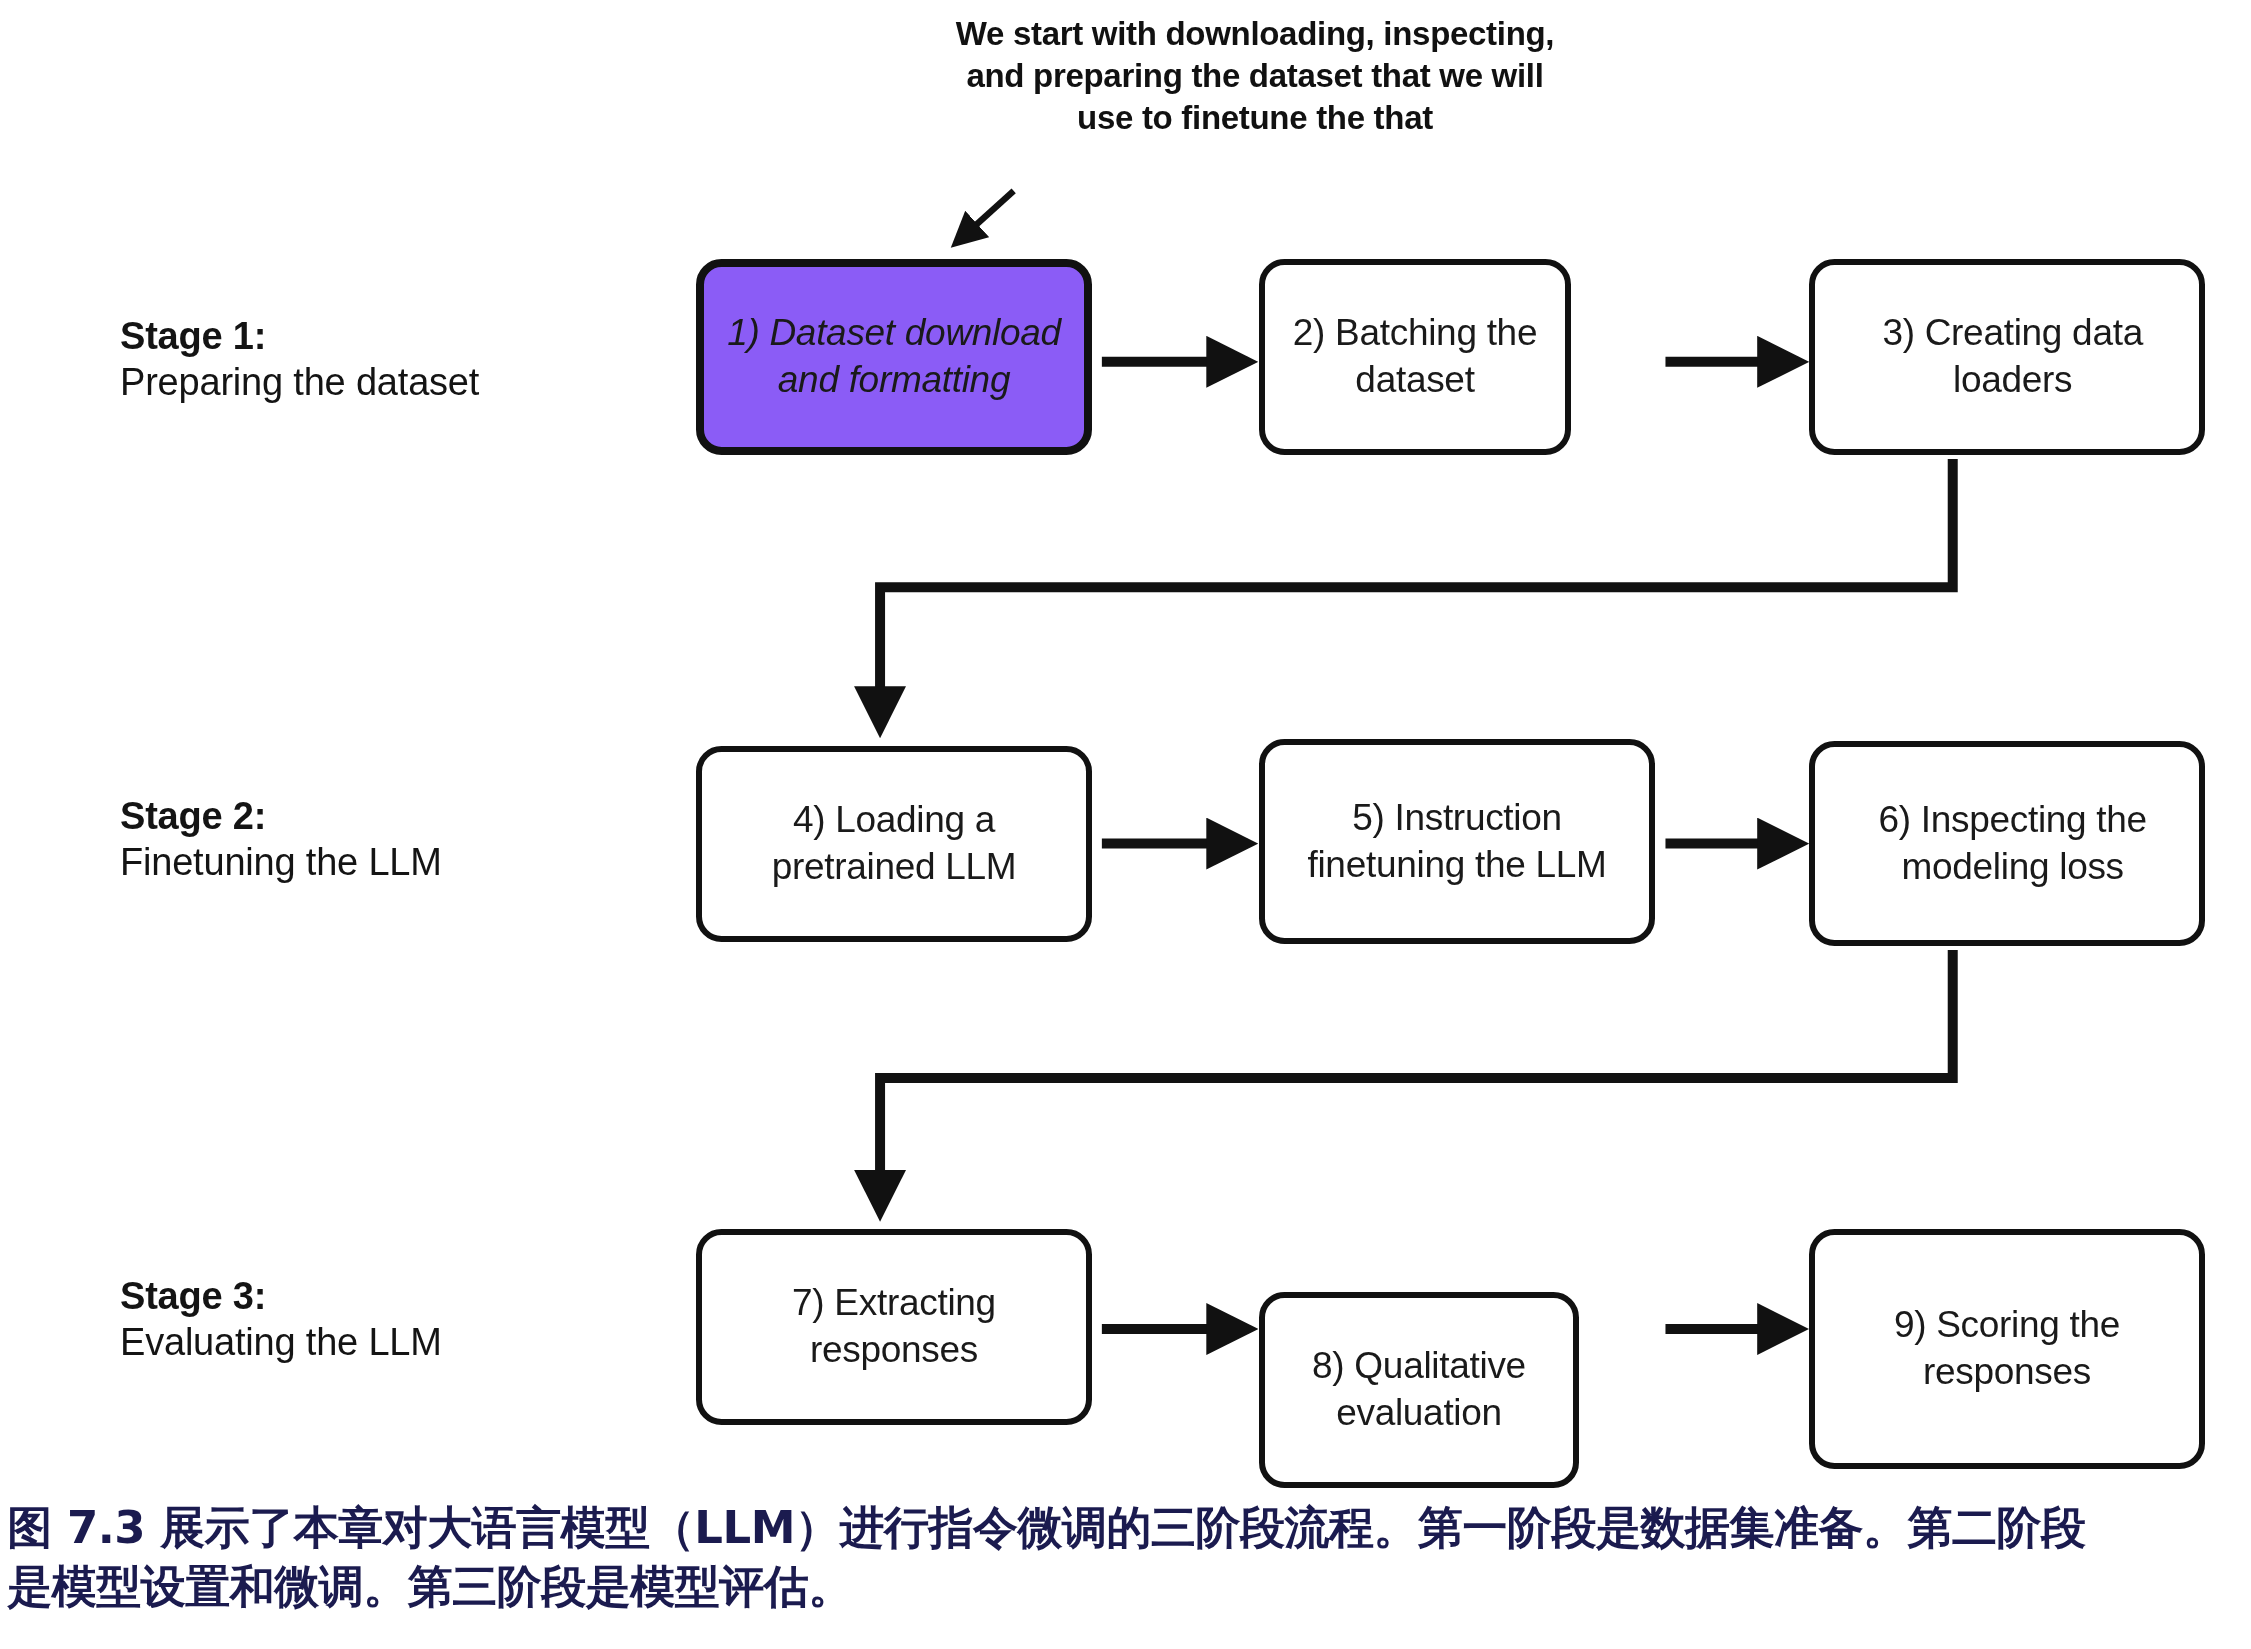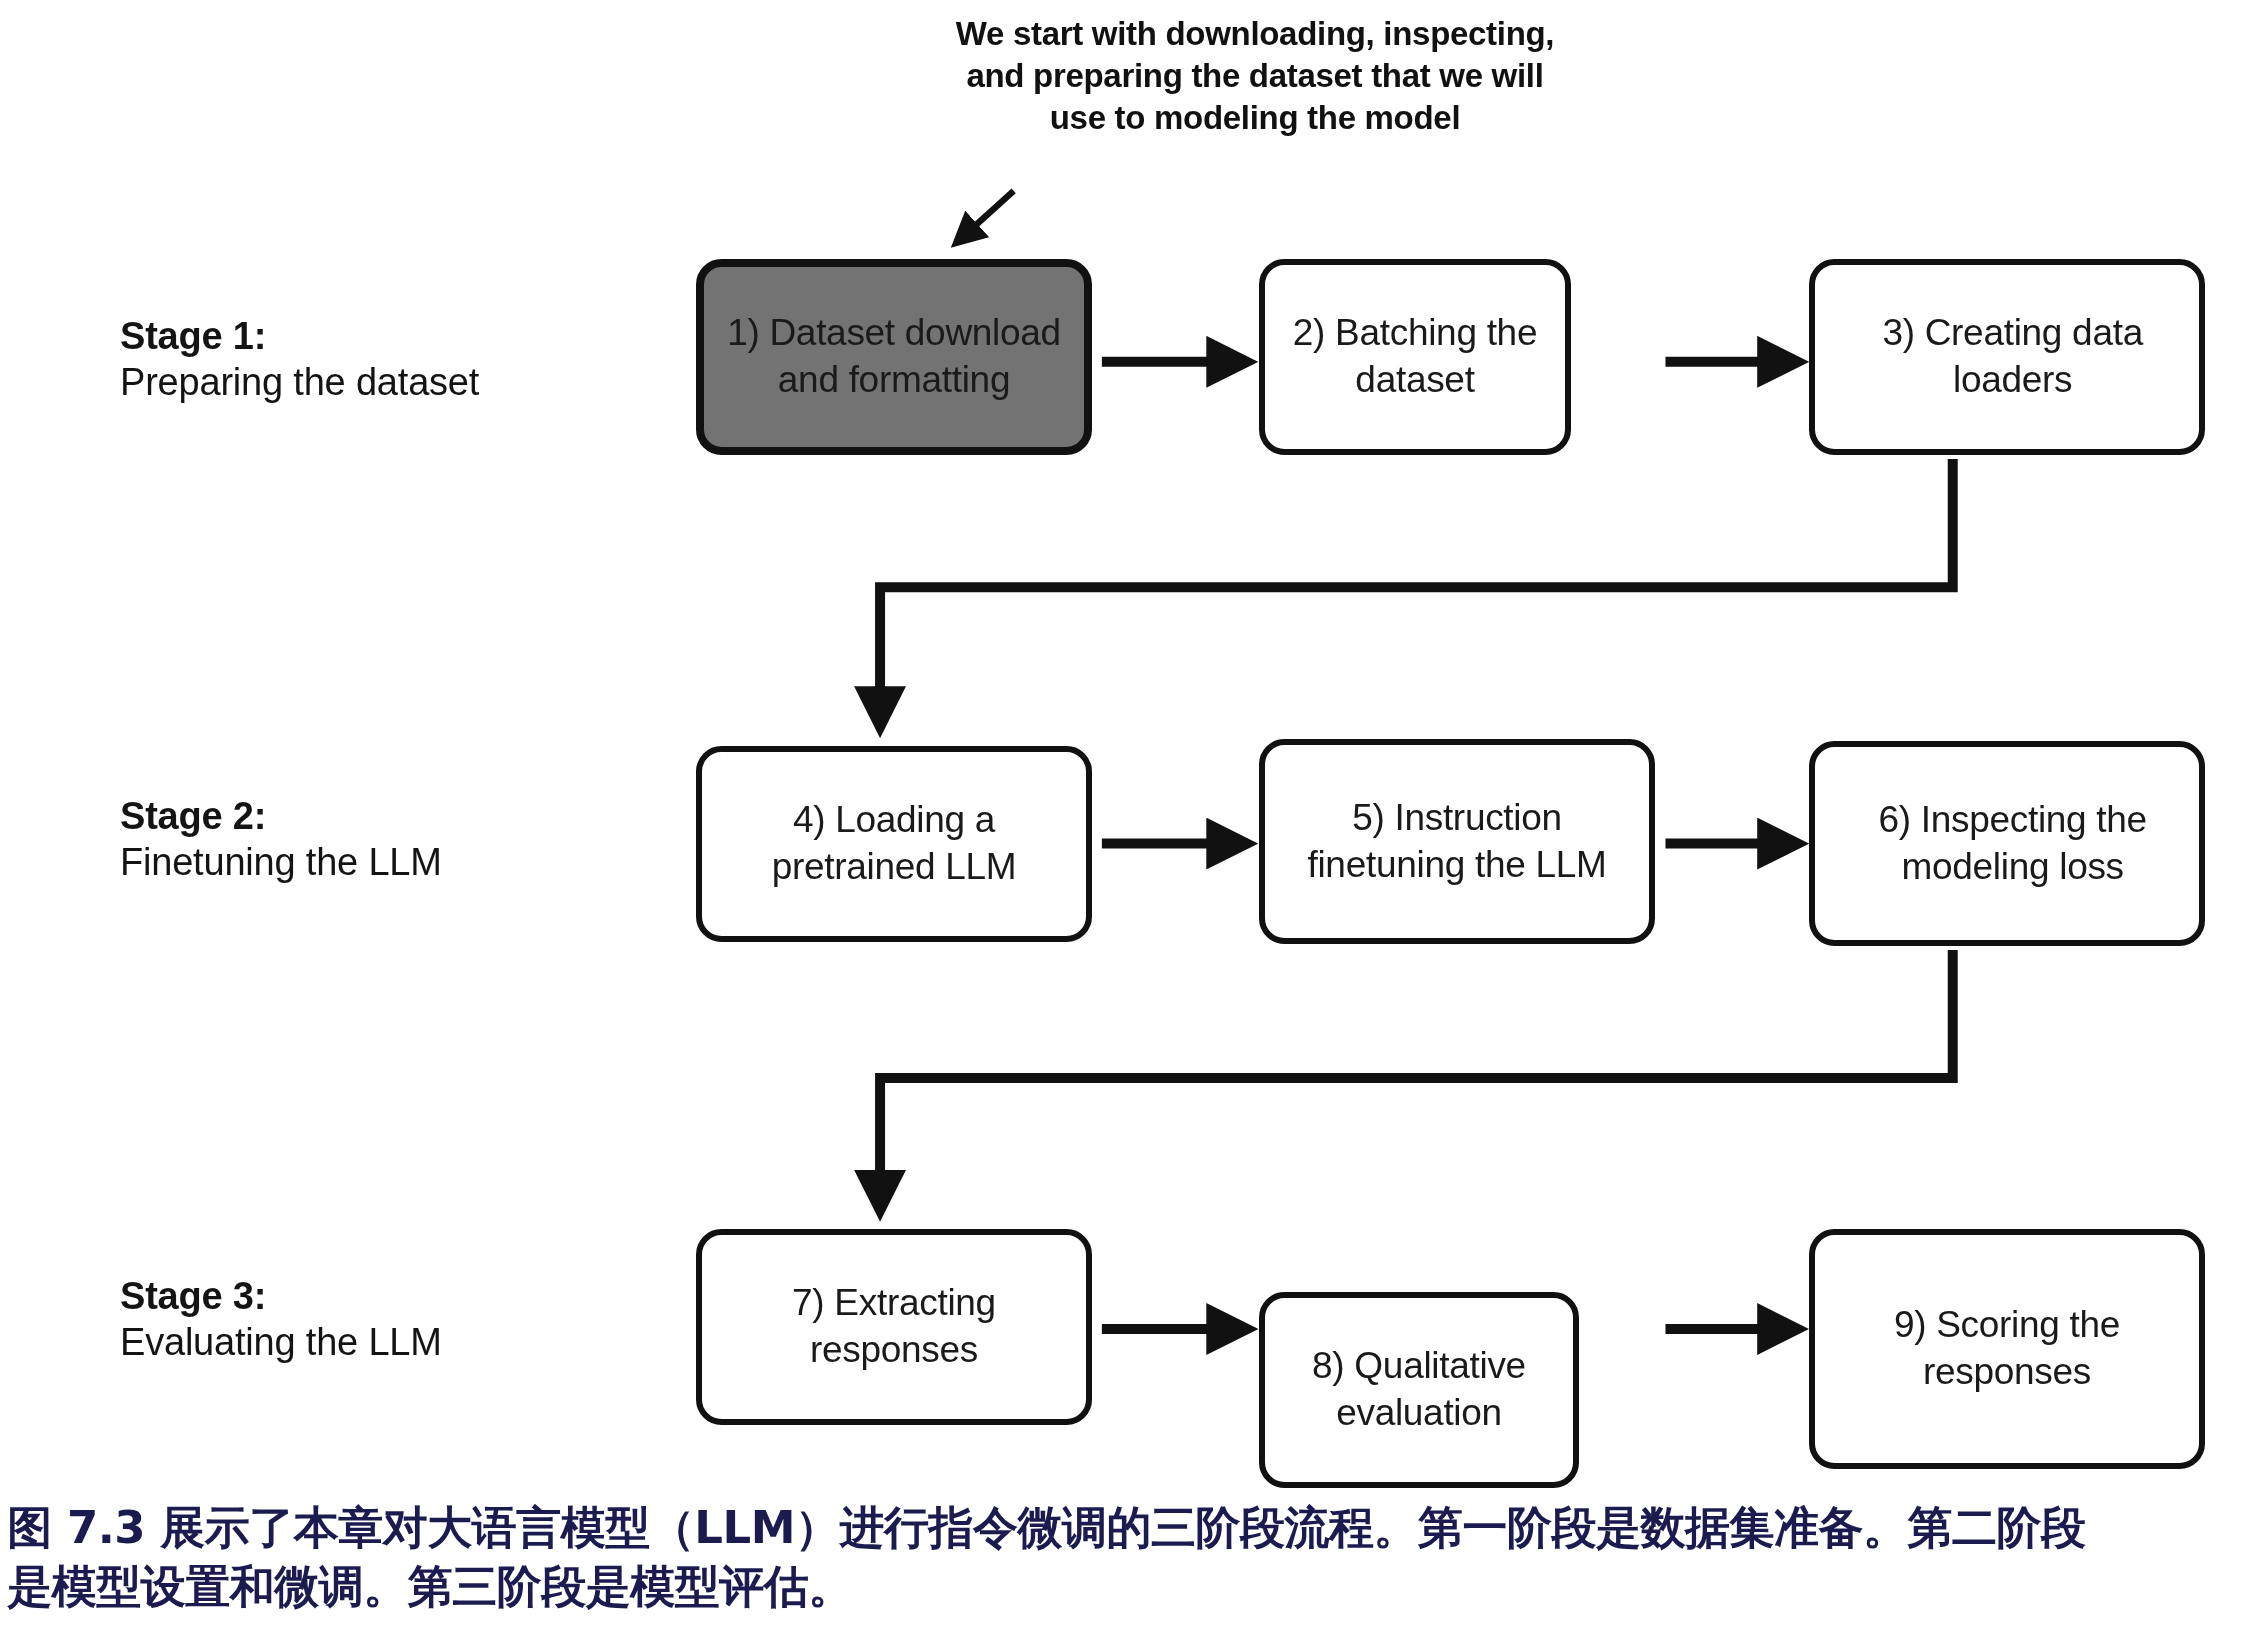--- a/index.html
+++ b/index.html
@@ -73,22 +73,23 @@
     align-items: center;
     justify-content: center;
     text-align: center;
     font-size: 37px;
     line-height: 1.27;
     color: #1a1a1a;
     letter-spacing: -0.3px;
     padding: 3.6px 12.7px;
   }
   .flow-box.highlight {
-    background: #737373;
+    background: #8b5cf6;
     border-width: 8.2px;
+    font-style: italic;
   }
   .flow-box .box-text { display: block; }
 
   
   #box-1 { left: 696px;  top: 259px;  width: 396px; height: 196px; }
   #box-2 { left: 1259px; top: 259px;  width: 312px; height: 196px; }
   #box-3 { left: 1809px; top: 259px;  width: 396px; height: 196px; padding-left: 24px; }
   
   #box-4 { left: 696px;  top: 746px;  width: 396px; height: 196px; }
   #box-5 { left: 1259px; top: 739px;  width: 396px; height: 205px; }
@@ -138,21 +139,21 @@
 
   <path d="M 2148 1045 L 2148 1186 L 968 1186 L 968 1332" fill="none" stroke="#111111" stroke-width="11" marker-end="url(#arrowhead)"></path>
 
   <line x1="1212" y1="1462" x2="1372" y2="1462" stroke="#111111" stroke-width="11" marker-end="url(#arrowhead)"></line>
   <line x1="1832" y1="1462" x2="1978" y2="1462" stroke="#111111" stroke-width="11" marker-end="url(#arrowhead)"></line>
 </svg>
 
 <div class="annotation">
   <span class="ln">We start with downloading, inspecting,</span>
   <span class="ln">and preparing the dataset that we will</span>
-  <span class="ln">use to modeling the model</span>
+  <span class="ln">use to finetune the that</span>
 </div>
 
 <div class="stage-label" id="stage-1-label">
   <span class="stage-title">Stage 1:</span>
   <span class="stage-sub">Preparing the dataset</span>
 </div>
 <div class="stage-label" id="stage-2-label">
   <span class="stage-title">Stage 2:</span>
   <span class="stage-sub">Finetuning the LLM</span>
 </div>

